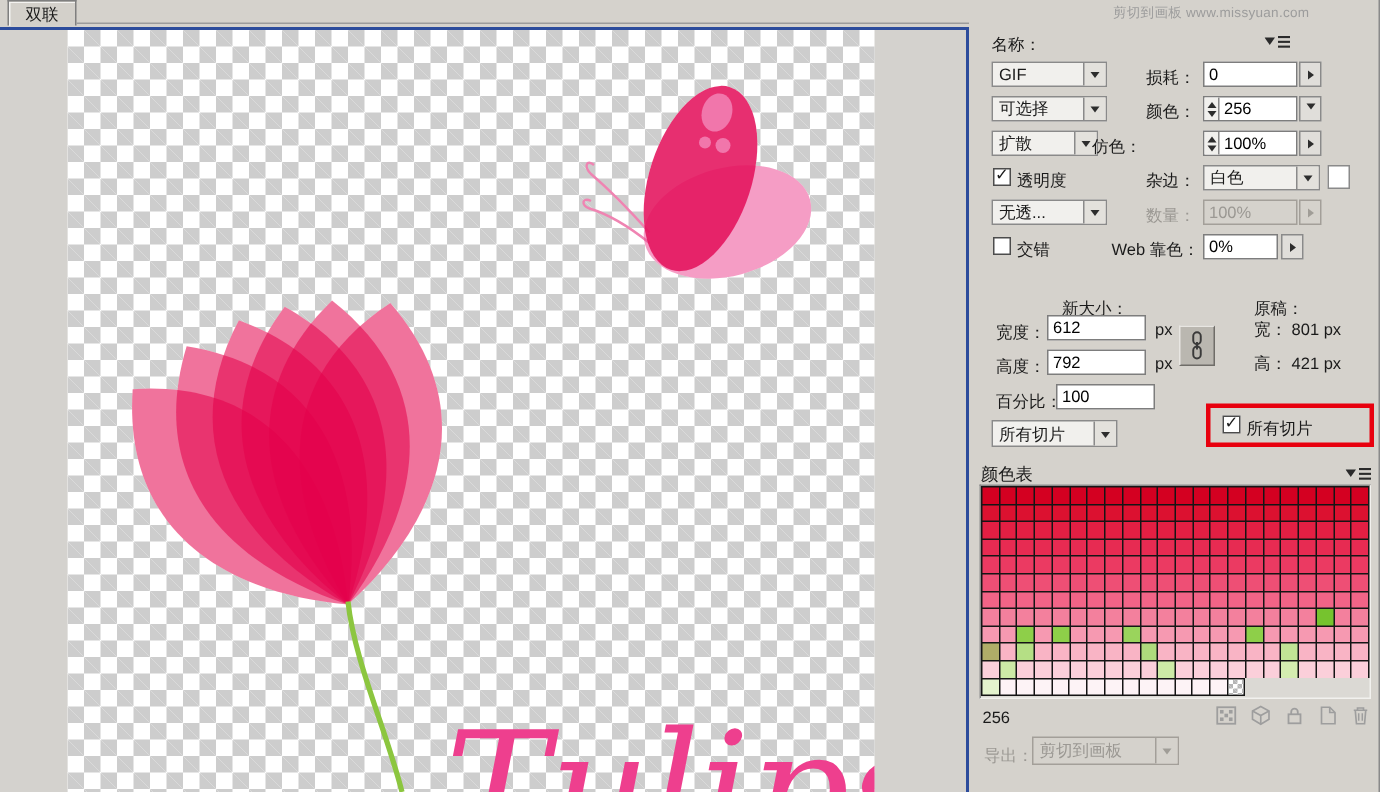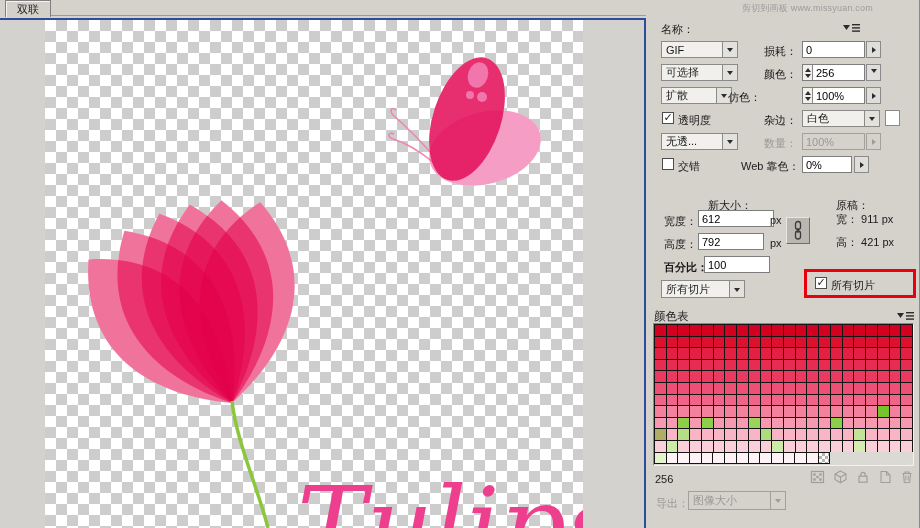--- a/index.html
+++ b/index.html
@@ -244,42 +244,42 @@
     <input value="0%" style="">
   </div>
   <div class="sbtn" style="left:854px; top:156px;">
       <span class="tri-r"></span>
     </div>
 
   <span class="lbl" style="left:708px; top:198px;">新大小：</span>
   <span class="lbl" style="left:836px; top:198px;">原稿：</span>
 
   <span class="lbl" style="left:664px; top:214px;">宽度：</span>
-  <div class="field" style="left:698px; top:210px; width:76px;">
+  <div class="field" style="left:698px; top:210px; width:66px;">
     <input value="612" style="">
   </div>
   <span class="lbl" style="left:770px; top:214px;">px</span>
-  <span class="lbl" style="left:836px; top:212px;">宽： 911 px</span>
+  <span class="lbl" style="left:836px; top:212px;">宽： 801 px</span>
 
   <div class="chainbtn">
     <svg width="12" height="21" viewBox="0 0 12 21">
       <rect x="3.5" y="1.5" width="5" height="8" rx="2.5" fill="none" stroke="#3a3a3a" stroke-width="1.3"></rect>
       <rect x="3.5" y="11" width="5" height="8" rx="2.5" fill="none" stroke="#3a3a3a" stroke-width="1.3"></rect>
       <line x1="6" y1="8" x2="6" y2="13" stroke="#3a3a3a" stroke-width="1.3"></line>
     </svg>
   </div>
 
   <span class="lbl" style="left:664px; top:237px;">高度：</span>
   <div class="field" style="left:698px; top:233px; width:66px;">
     <input value="792" style="">
   </div>
   <span class="lbl" style="left:770px; top:237px;">px</span>
   <span class="lbl" style="left:836px; top:235px;">高： 421 px</span>
 
-  <span class="lbl" style="left:664px; top:260px;font-weight:bold;">百分比：</span>
+  <span class="lbl" style="left:664px; top:260px;">百分比：</span>
   <div class="field" style="left:704px; top:256px; width:66px;">
     <input value="100" style="">
   </div>
 
   <div class="combo" style="left:661px; top:280px; width:84px; height:18px;">
     <span class="val">所有切片</span>
     <span class="arrow">
         <span class="tri-d"></span>
       </span>
   </div>
@@ -584,19 +584,19 @@
     </svg>
     <svg width="14" height="14" viewBox="0 0 14 14">
       <path d="M2.5 3.5 H11.5 M5 3.5 V2 H9 V3.5" fill="none" stroke="#9e9e9e" stroke-width="1.1"></path>
       <path d="M3.5 3.5 L4.3 12.5 H9.7 L10.5 3.5" fill="none" stroke="#9e9e9e" stroke-width="1.1"></path>
       <path d="M5.8 5.5 V10.5 M8.2 5.5 V10.5" stroke="#9e9e9e" stroke-width="1"></path>
     </svg>
   </div>
 
   <span class="lbl dis" style="left:656px; top:496px;">导出：</span>
   <div class="combo off" style="left:688px; top:491px; width:98px; height:19px;">
-    <span class="val">图像大小</span>
+    <span class="val">剪切到画板</span>
     <span class="arrow">
         <span class="tri-d"></span>
       </span>
   </div>
 
 </div>
 
 </body></html>

